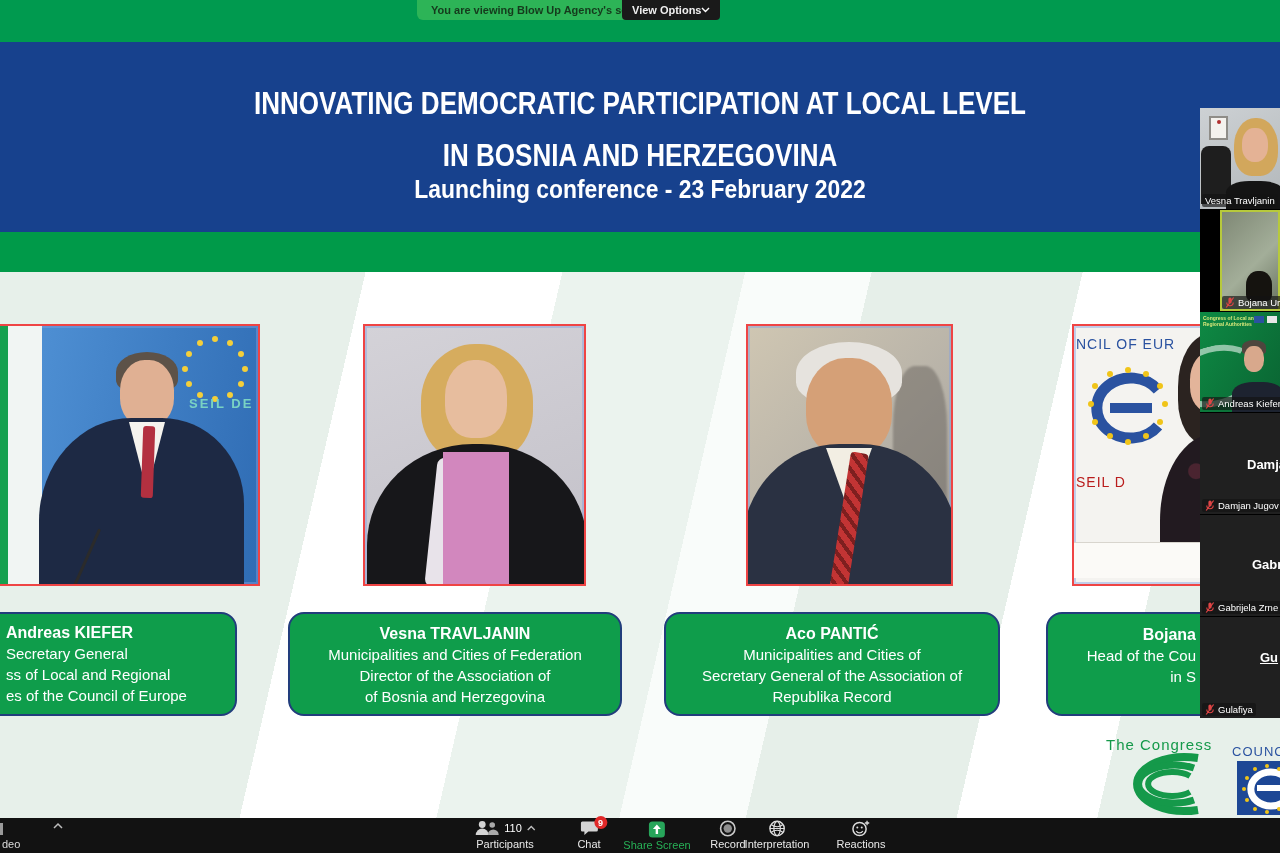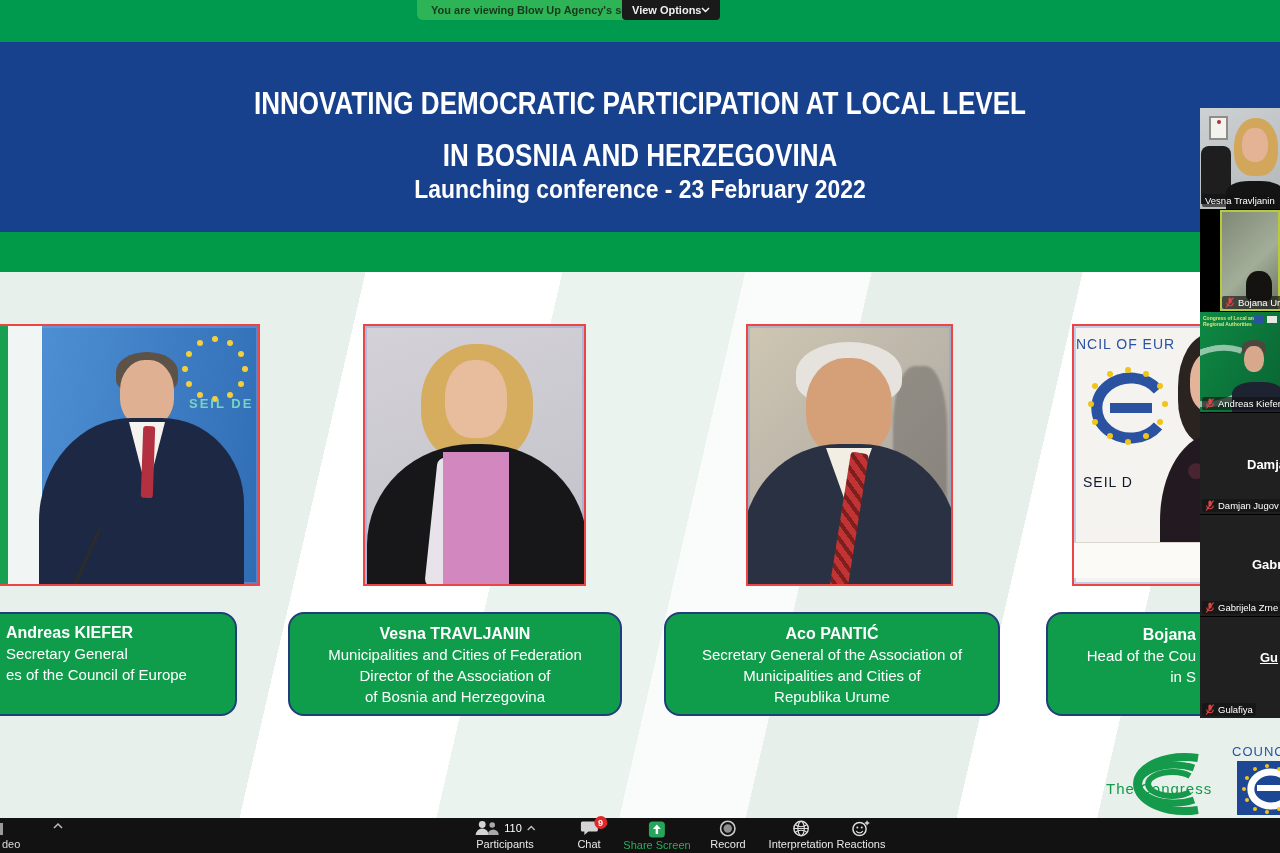--- a/index.html
+++ b/index.html
@@ -55,39 +55,39 @@
   .ph3 .bg-fig { position:absolute; right:4px; top:40px; width:54px; height:150px; background:#6f6a64; opacity:.55; border-radius:40% 40% 0 0; filter:blur(1px); }
   .ph3 .hair { left:48px; top:16px; width:106px; height:62px; background:#e6e3de; border-radius:50% 50% 35% 35%; }
   .ph3 .face { left:58px; top:32px; width:86px; height:98px; background:#d5a077; }
   .ph3 .suit { left:-6px; top:118px; width:216px; height:146px; background:#2a3142; border-radius:45% 45% 0 0/70% 70% 0 0; }
   .ph3 .shirt { left:78px; top:122px; width:46px; height:64px; background:#f2eee3; clip-path:polygon(0 0,100% 0,50% 100%); }
   .ph3 .tie { left:92px; top:126px; width:18px; height:140px; border-radius:4px; transform:rotate(9deg);
     background:repeating-linear-gradient(45deg,#c23434 0 6px,#7e1f1f 6px 10px); }
 
   .ph4 { left:1050px; width:230px; background:#f4f3f0; }
   .ph4 .txt-top { position:absolute; left:2px; top:10px; color:#2a52a0; font-size:14px; letter-spacing:1px; }
-  .ph4 .txt-bottom { position:absolute; left:2px; top:148px; color:#0f172a; font-size:14px; letter-spacing:1px;padding-left:7px; }
+  .ph4 .txt-bottom { position:absolute; left:2px; top:148px; color:#b91c1c; font-size:14px; letter-spacing:1px; }
   .ph4 .elogo { position:absolute; left:6px; top:34px; }
   .ph4 .hair { left:104px; top:8px; width:66px; height:110px; background:#2b2320; border-radius:48% 48% 40% 40%; }
   .ph4 .face { left:116px; top:26px; width:44px; height:60px; background:#e3b49a; }
   .ph4 .dress { left:86px; top:108px; width:120px; height:124px; border-radius:45% 40% 0 0/70% 60% 0 0;
     background:radial-gradient(circle at 30% 30%, #4a2430 6%, transparent 7%), radial-gradient(circle at 70% 60%, #45222e 6%, transparent 7%), #221a20; }
   .ph4 .table { position:absolute; left:0; bottom:6px; width:100%; height:36px; background:#fbfaf7; border-top:1px solid #d8d5ce; }
 
   
   .plate { position:absolute; top:612px; height:104px; background:#0f9d4b; border:2px solid #223d7c; border-radius:16px;
     color:#fff; z-index:2; font-size:15px; line-height:21px; }
   .plate .pname { font-weight:bold; font-size:16px; }
   .pl1 { left:-66px; width:303px; padding:8px 8px 8px 70px; text-align:left; white-space:nowrap; }
   .pl2 { left:288px; width:334px; padding:9px 4px; text-align:center; }
   .pl3 { left:664px; width:336px; padding:9px 4px; text-align:center; }
   .pl4 { left:1046px; width:300px; padding:10px 148px 8px 6px; text-align:right; white-space:nowrap; }
 
   
-  .congress-label { position:absolute; left:1106px; top:736px; color:#15994a; font-size:15px; letter-spacing:1px; z-index:2;margin-top:44px; }
+  .congress-label { position:absolute; left:1106px; top:736px; color:#15994a; font-size:15px; letter-spacing:1px; z-index:2; }
   .congress-arcs { position:absolute; left:1094px; top:752px; z-index:2; }
   .council-label { position:absolute; left:1232px; top:744px; color:#2a52a0; font-size:13px; letter-spacing:1px; white-space:nowrap; z-index:2; }
   .council-logo { position:absolute; left:1237px; top:761px; width:60px; height:54px; background:#1d4795; z-index:2; overflow:hidden; }
 
   
   .panel { position:absolute; left:1200px; top:108px; width:80px; height:610px; background:#000; z-index:30;
     display:flex; flex-direction:column; gap:1px; }
   .tile { position:relative; flex:1; overflow:hidden; background:#202020; }
   .tile .label { position:absolute; left:2px; bottom:2px; display:flex; align-items:center; gap:3px;
     background:rgba(18,18,18,0.65); color:#fff; font-size:9.5px; padding:1px 3px; border-radius:2px; white-space:nowrap; z-index:3; }
@@ -206,33 +206,34 @@
     <div class="txt-bottom">SEIL D</div>
     <div class="head hair" style="position:absolute;"></div>
     <div class="head face" style="position:absolute;"></div>
     <div class="dress" style="position:absolute;"></div>
     <div class="table"></div>
   </div>
 
   <div class="plate pl1">
     <div class="pname">Andreas KIEFER</div>
     <div>Secretary General</div>
+    <div>ss of Local and Regional</div>
     <div>es of the Council of Europe</div>
   </div>
   <div class="plate pl2">
     <div class="pname">Vesna TRAVLJANIN</div>
     <div>Municipalities and Cities of Federation</div>
     <div>Director of the Association of</div>
     <div>of Bosnia and Herzegovina</div>
   </div>
   <div class="plate pl3">
     <div class="pname">Aco PANTIĆ</div>
+    <div>Municipalities and Cities of</div>
     <div>Secretary General of the Association of</div>
-    <div>Municipalities and Cities of</div>
-    <div>Republika Urume</div>
+    <div>Republika Record</div>
   </div>
   <div class="plate pl4">
     <div class="pname">Bojana</div>
     <div>Head of the Cou</div>
     <div>in S</div>
   </div>
 
   <div class="congress-label">The Congress</div>
   <svg class="congress-arcs" width="108" height="64" viewBox="0 0 108 64">
     <path d="M 104 6 A 48 27 0 1 0 104 58" fill="none" stroke="#15994a" stroke-width="8"></path>
@@ -401,21 +402,21 @@
     <div class="tb-item" style="left:728px;">
       <div class="tb-icon-row">
         <svg width="17" height="17" viewBox="0 0 17 17">
           <circle cx="8.5" cy="8.5" r="7.2" fill="none" stroke="#c9c9c9" stroke-width="1.6"></circle>
           <circle cx="8.5" cy="8.5" r="4.2" fill="#8f8f8f"></circle>
         </svg>
       </div>
       <div class="tb-label">Record</div>
     </div>
 
-    <div class="tb-item" style="left:801px;">
+    <div class="tb-item" style="left:777px;">
       <div class="tb-icon-row">
         <svg width="17" height="17" viewBox="0 0 17 17">
           <circle cx="8.5" cy="8.5" r="7.2" fill="none" stroke="#dcdcdc" stroke-width="1.4"></circle>
           <ellipse cx="8.5" cy="8.5" rx="3.2" ry="7.2" fill="none" stroke="#dcdcdc" stroke-width="1.2"></ellipse>
           <line x1="1.3" y1="8.5" x2="15.7" y2="8.5" stroke="#dcdcdc" stroke-width="1.2"></line>
           <path d="M2.5 4.5 a9 9 0 0 0 12 0 M2.5 12.5 a9 9 0 0 1 12 0" fill="none" stroke="#dcdcdc" stroke-width="1.1"></path>
         </svg>
       </div>
       <div class="tb-label">Interpretation</div>
     </div>

